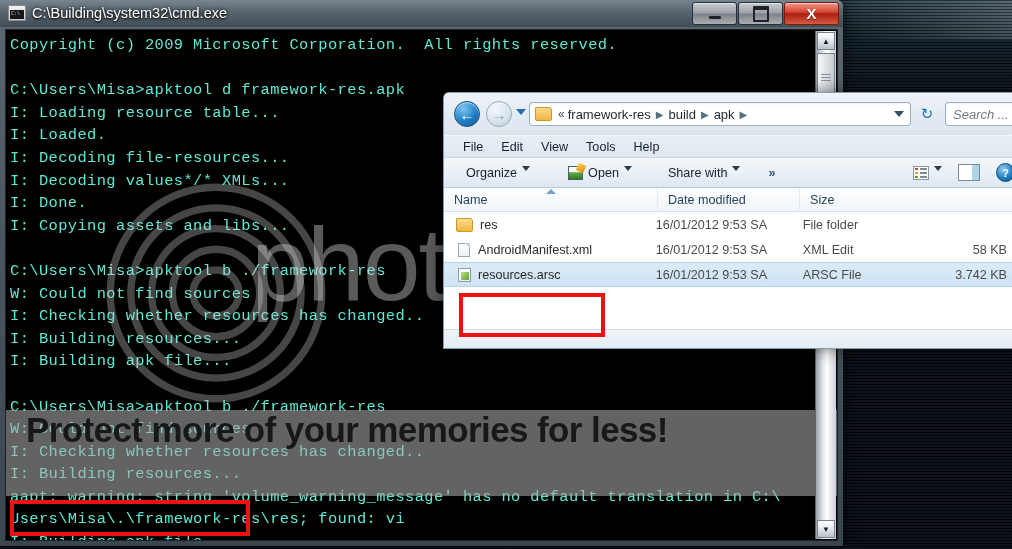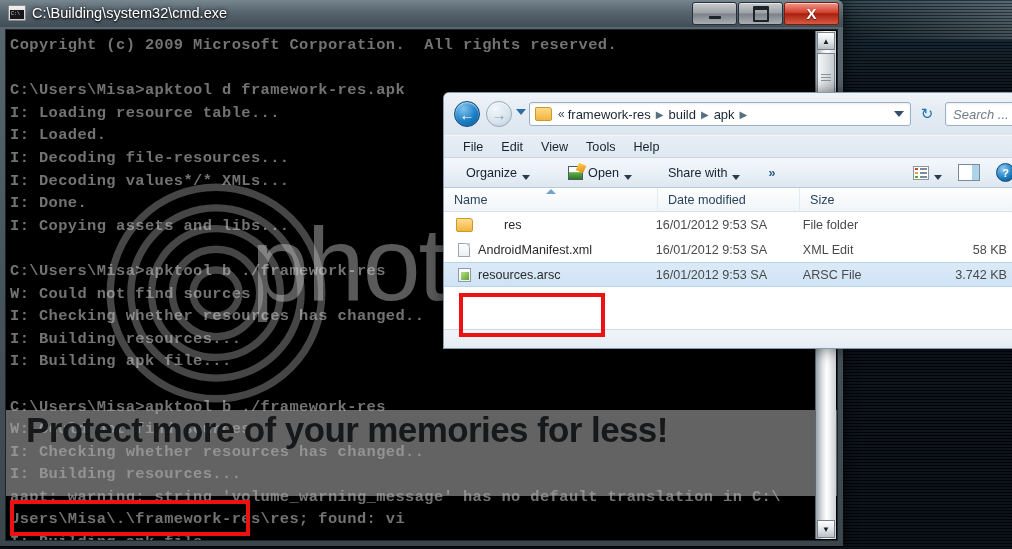--- a/index.html
+++ b/index.html
@@ -99,29 +99,28 @@
 
   #cmd .console{
     position:absolute;left:5px;top:29px;width:833px;height:512px;
     background:#000000;
     border:1px solid #1b2229;
     box-sizing:border-box;
     overflow:hidden;
   }
   #cmd .term{
     position:absolute;left:0px;top:0px;width:810px;height:510px;
-    color:#737373;
+    color:#5eead4;
     font-family:"Liberation Mono","DejaVu Sans Mono",monospace;
     font-size:15.4px;
     line-height:22.6px;
     letter-spacing:.4px;
     white-space:pre;
     padding:4px 0 0 4px;
     box-sizing:border-box;
-    font-weight:bold;
   }
   #cmd .term .ln{height:22.6px;}
   #cmd .scrollbar{
     position:absolute;right:1px;top:1px;width:20px;bottom:1px;
     background:linear-gradient(90deg,#9aa3ab,#e4e8ec 35%,#ffffff 55%,#c9cfd5);
     border-left:1px solid #5e676f;
   }
   #cmd .sb-btn{
     position:absolute;left:1px;width:18px;height:18px;
     background:linear-gradient(180deg,#ffffff,#dfe4e8 55%,#b9c0c6);
@@ -244,21 +243,21 @@
     border-top:1px solid rgba(255,255,255,.6);
   }
   .menubar .mi{font-size:12.6px;color:#16222e;padding:0 9px;white-space:nowrap;}
 
   .toolbar{
     position:absolute;left:0;top:64px;width:575px;height:31px;
     background:linear-gradient(180deg,#f4f8fb 0%,#e9f0f7 52%,#dde7f0 100%);
     border-top:1px solid #c7d6e3;border-bottom:1px solid #b9cbda;
     display:flex;align-items:center;box-sizing:border-box;
   }
-  .tb-item{display:flex;align-items:flex-end;font-size:12.6px;color:#16222e;padding:0 8px;white-space:nowrap;}
+  .tb-item{display:flex;align-items:flex-start;font-size:12.6px;color:#16222e;padding:0 8px;white-space:nowrap;}
   .tb-caret{width:0;height:0;margin-left:5px;
     border-left:4px solid transparent;border-right:4px solid transparent;border-top:5px solid #2a3c4c;}
   .openicon{
     width:15px;height:14px;margin-right:5px;
     background:linear-gradient(180deg,#ffffff 0%,#ffffff 45%,#5fb04a 46%,#2f7a21 100%);
     border:1px solid #4a5a66;box-sizing:border-box;position:relative;
   }
   .openicon:after{
     content:"";position:absolute;right:-3px;top:-3px;width:8px;height:8px;
     background:linear-gradient(135deg,#ffd24d,#e08a18);transform:rotate(25deg);
@@ -477,21 +476,21 @@
 
     <div class="colhdr">
       <div class="ch sorted" style="width:214px;">Name</div>
       <div class="ch" style="width:142px;">Date modified</div>
       <div class="ch" style="width:119px;border-right:none;">Size</div>
     </div>
 
     <div class="filelist">
 
       <div class="frow">
-        <div class="fcell name" style="width:214px;gap:24px;">
+        <div class="fcell name" style="width:214px;">
           <span class="ic-folder"></span>
           <span>res</span>
         </div>
         <div class="fcell dim" style="width:142px;">16/01/2012 9:53 SA</div>
         <div class="fcell dim" style="width:100px;">File folder</div>
         <div class="fcell dim right" style="width:119px;"></div>
       </div>
 
       <div class="frow">
         <div class="fcell name" style="width:214px;">

